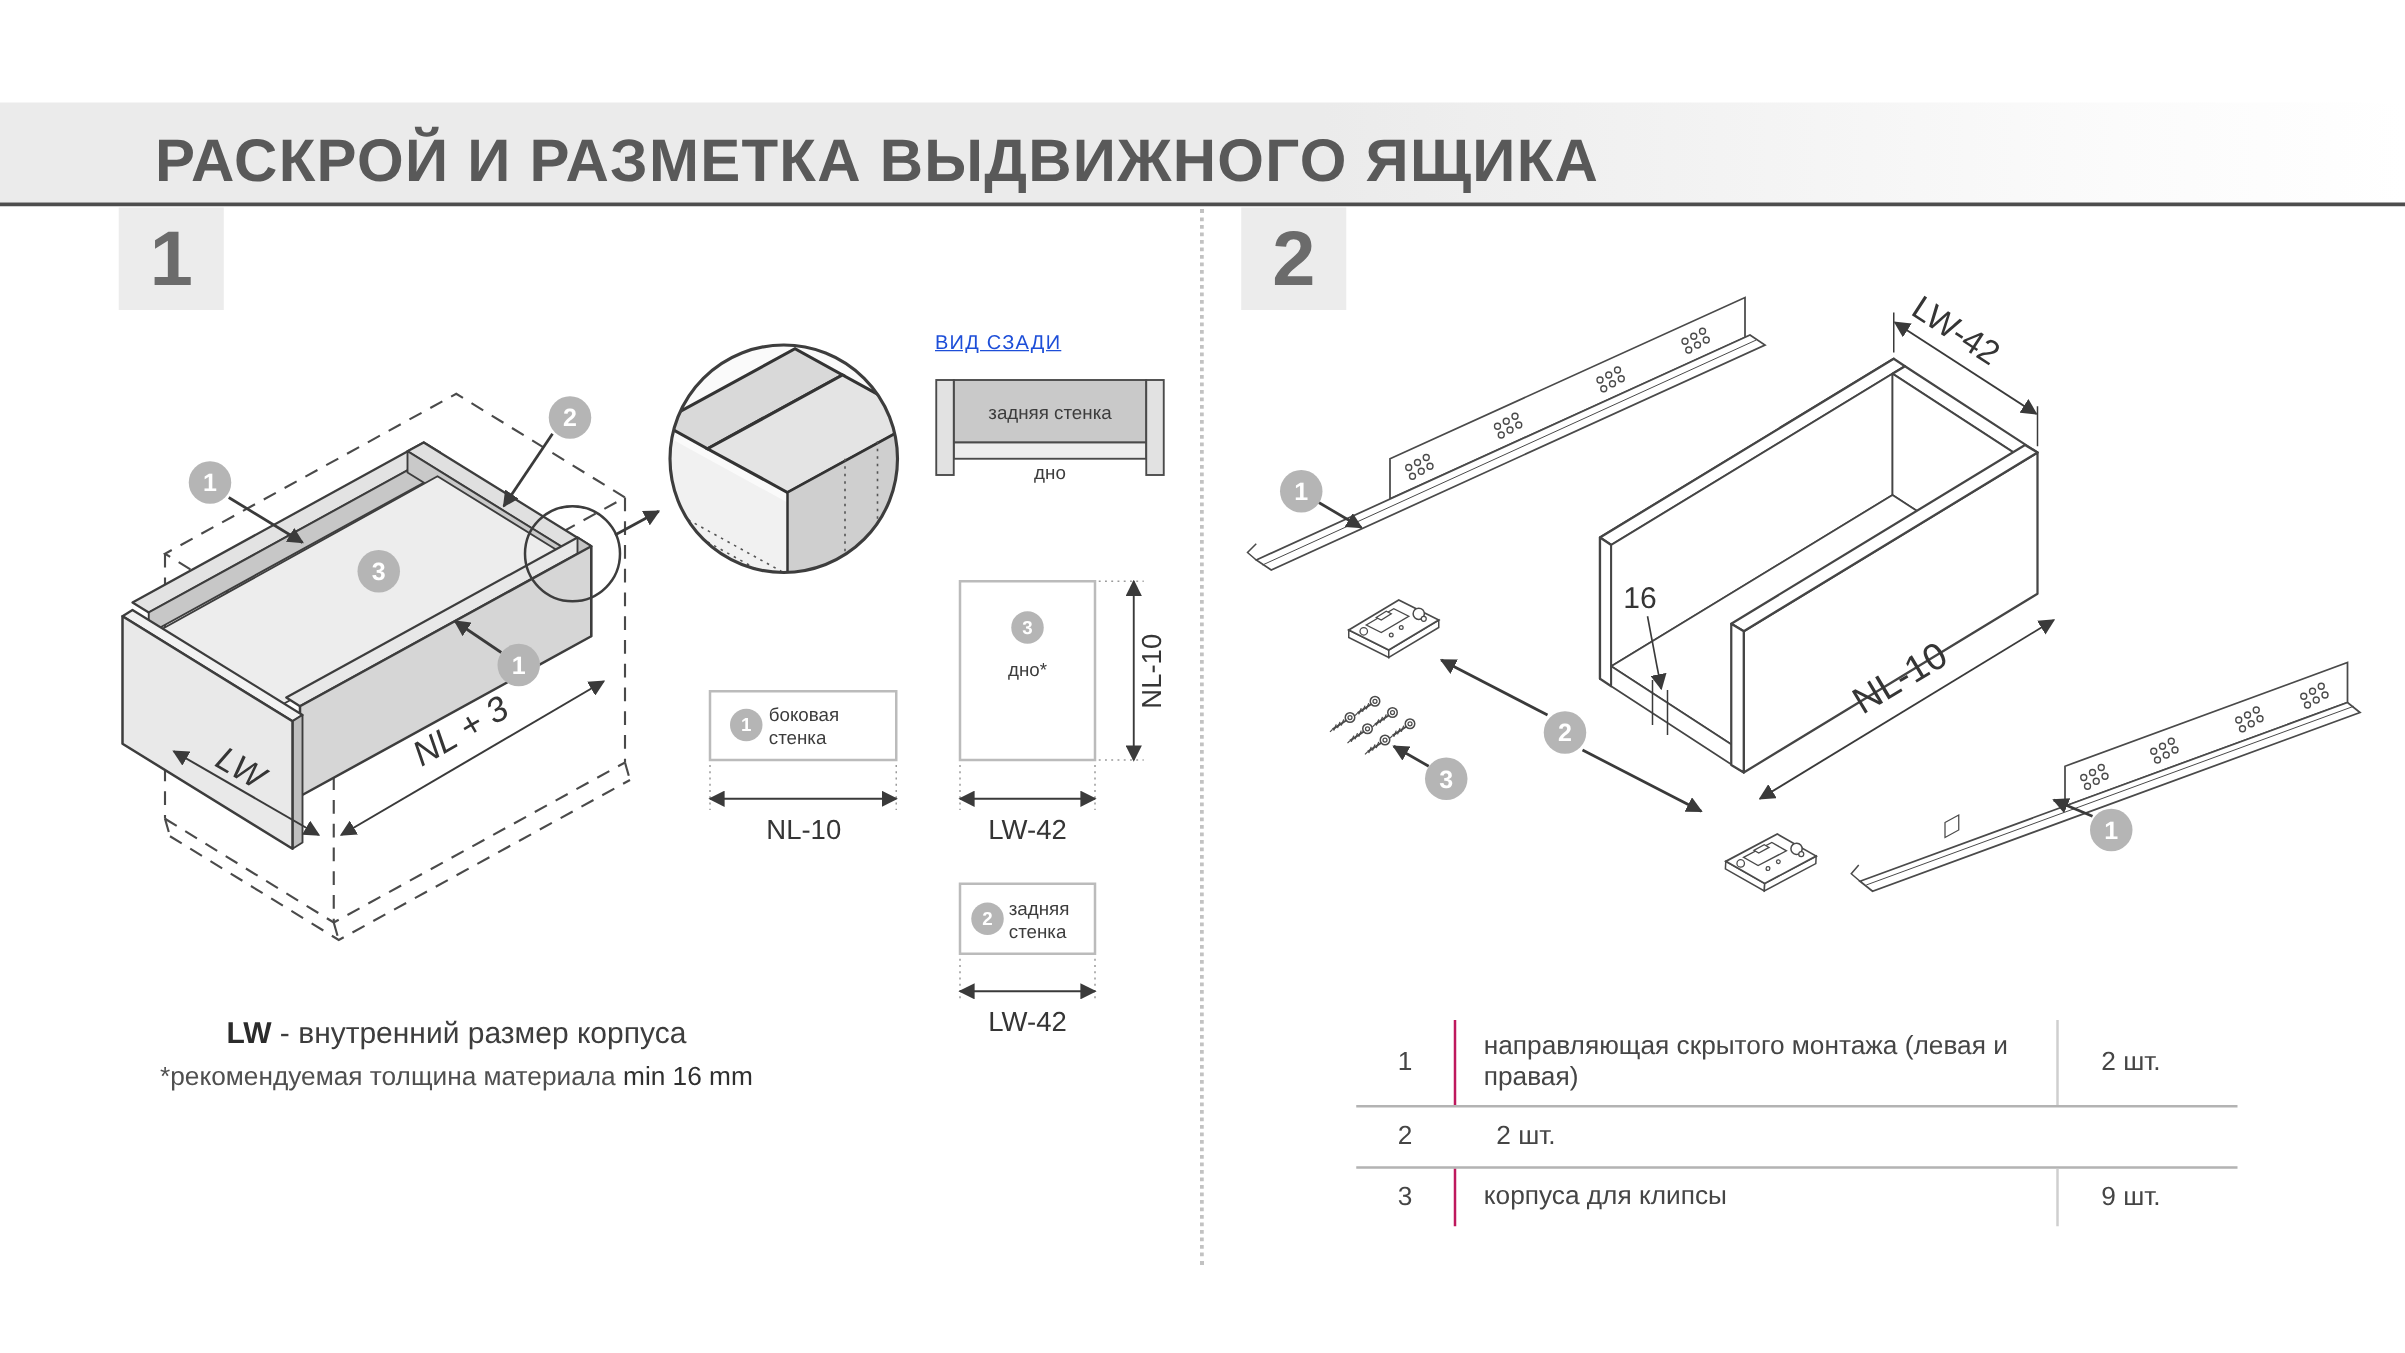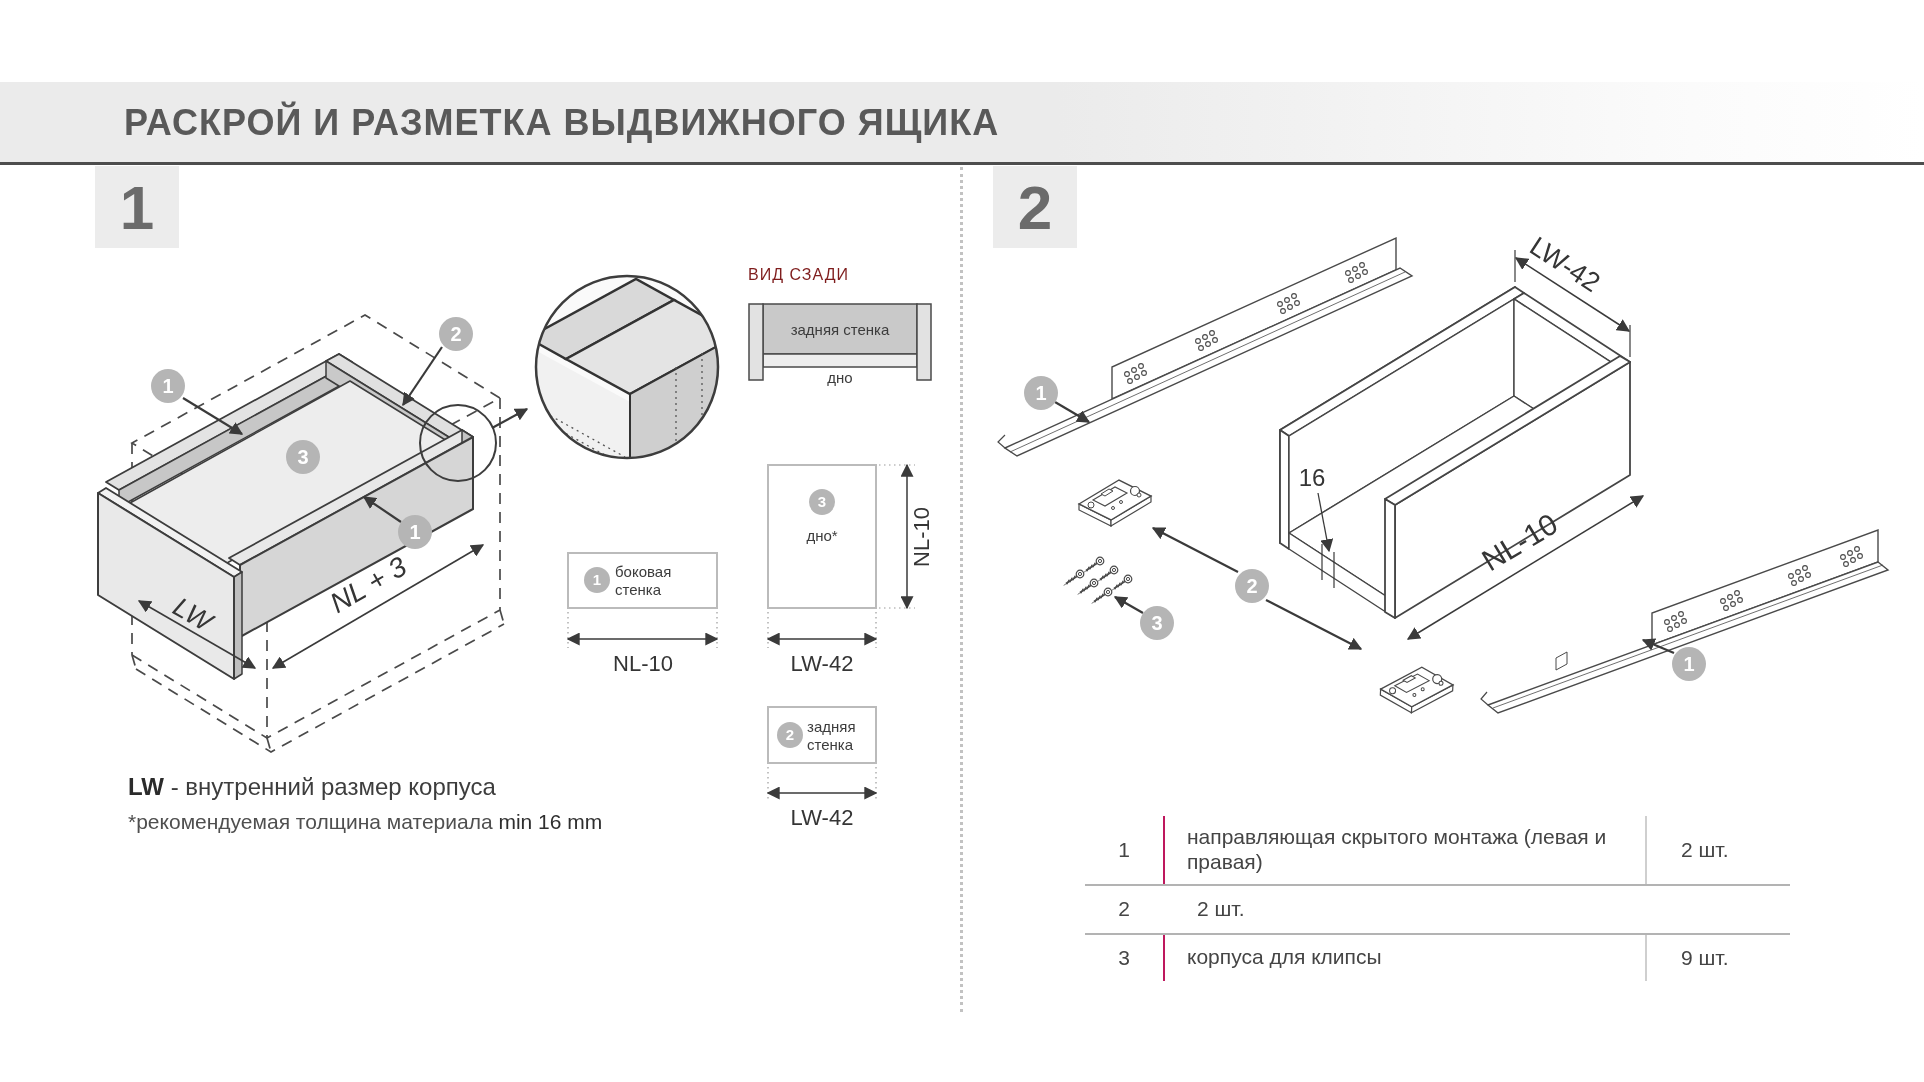--- a/index.html
+++ b/index.html
@@ -1,34 +1,34 @@
 <!DOCTYPE html>
 <html><head>
 <meta charset="utf-8">
 <style>
   html,body{margin:0;padding:0;background:#fff;}
   .page{position:relative;width:1924px;height:1082px;background:#fff;overflow:hidden;
         font-family:"Liberation Sans",sans-serif;color:#3c3c3c;}
   .header-bar{position:absolute;left:0;top:82px;width:1924px;height:80px;
         background:linear-gradient(90deg,#ebebeb 0%,#ebebeb 55%,#fbfbfb 88%,#ffffff 100%);
         border-bottom:3px solid #4d4d4d;}
-  .page-title{position:absolute;left:124px;top:20px;font-size:36px;font-weight:700;
+  .page-title{position:absolute;left:124px;top:20px;font-size:48px;font-weight:700;
         color:#595959;letter-spacing:1px;white-space:nowrap;}
   .badge{position:absolute;width:84px;height:82px;background:#ececec;color:#6b6b6b;
         font-size:62px;font-weight:700;display:flex;align-items:center;justify-content:center;}
   .badge1{left:95px;top:166px;}
   .badge2{left:993px;top:166px;}
   .divider{position:absolute;left:960px;top:167px;height:845px;width:0;
         border-left:3px dotted #c2c2c2;}
   svg{position:absolute;overflow:visible;}
   svg text{font-family:"Liberation Sans",sans-serif;fill:#3c3c3c;}
   .co{fill:#ffffff;font-weight:700;}
   .dimtxt{fill:#353535;}
-  .rear-title{position:absolute;left:748px;top:266px;font-size:16px;color:#7f1d1d;letter-spacing:1px;}
-  .legend{position:absolute;left:128px;top:770px;}
+  .rear-title{position:absolute;left:748px;top:266px;font-size:16px;color:#1d4ed8;letter-spacing:1px;text-decoration:underline;}
+  .legend{position:absolute;left:128px;top:810px;text-align:center;}
   .legend-line{font-size:24px;color:#3d3d3d;line-height:33px;}
   .legend-line .term{font-weight:700;color:#2b2b2b;}
   .note-line{font-size:21px;color:#4f4f4f;margin-top:7px;}
   .note-line .note-val{color:#2f2f2f;font-weight:500;}
   .parts-table{position:absolute;left:1085px;top:816px;width:705px;font-size:21px;color:#454545;}
   .pt-row{display:grid;grid-template-columns:78px 484px 143px;}
   .pt-row + .pt-row{border-top:2px solid #b3b3b3;}
   .pt-cell{display:flex;align-items:center;}
   .pt-num{justify-content:center;}
   .pt-name{border-left:2px solid #be185d;border-right:2px solid #cfcfcf;

